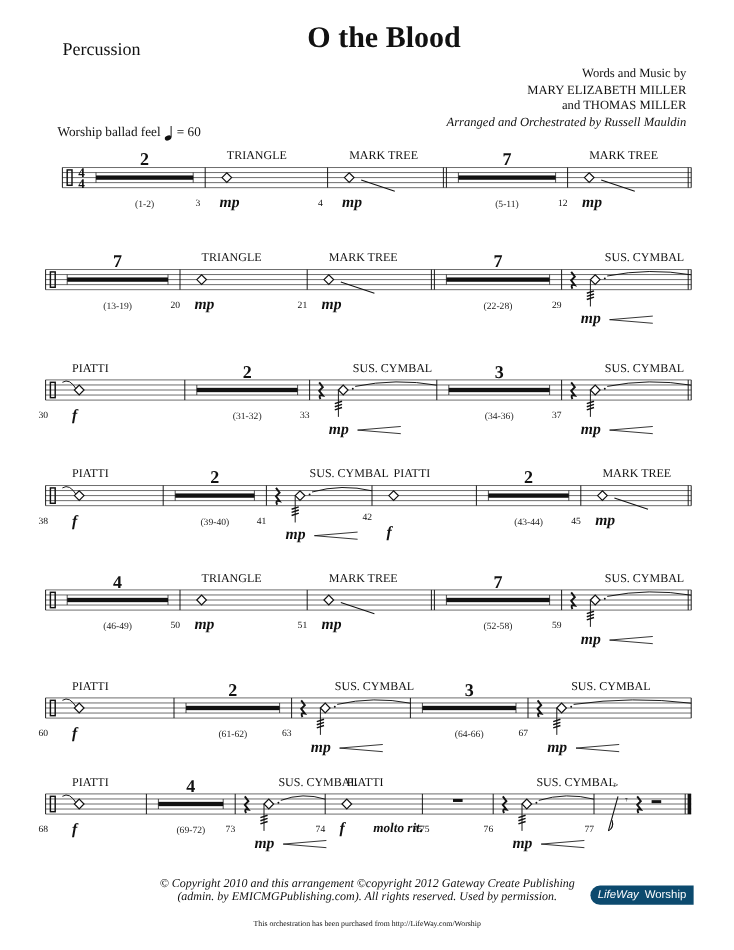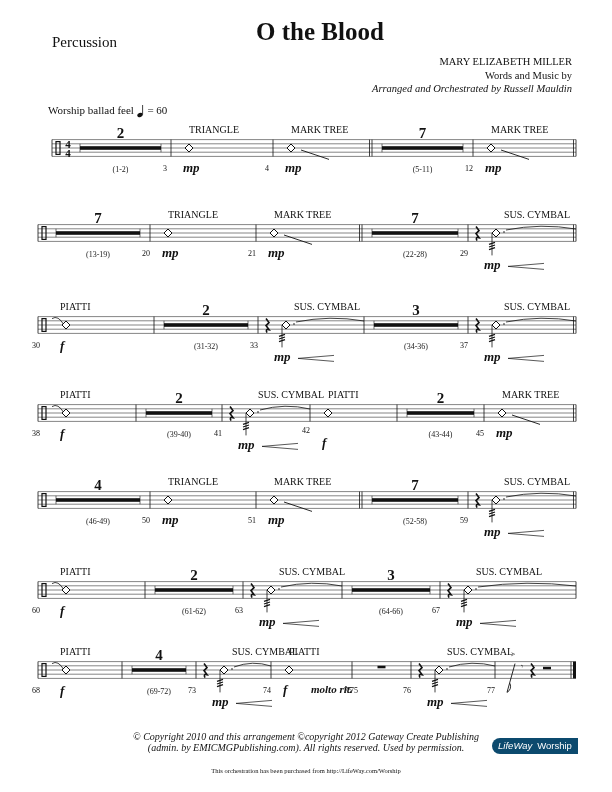--- a/index.html
+++ b/index.html
@@ -25,22 +25,23 @@
           border-radius:8px 0 0 8px; font-family:"Liberation Sans","DejaVu Sans",sans-serif;
           font-size:9.5px; line-height:16px; text-align:center; }
   #logo span:first-child { font-style:italic; margin-right:5px; }
 </style>
 </head>
 <body>
 
 <div id="part" class="abs">Percussion</div>
 <div id="title" class="abs">O the Blood</div>
 <div id="credits" class="abs">
+  <div>Words and Music by</div>
   <div>MARY ELIZABETH MILLER</div>
-  <div>Words and Music by</div>
+  <div>and THOMAS MILLER</div>
   <div class="arr">Arranged and Orchestrated by Russell Mauldin</div>
 </div>
 <div id="tempo" class="abs">
   <span>Worship ballad feel</span>
   <svg class="qn" width="8" height="14">
     <ellipse cx="3" cy="11" rx="2.8" ry="2" fill="#111" transform="rotate(-20 3 11)"></ellipse>
     <line x1="5.6" y1="10.5" x2="5.6" y2="1" stroke="#111" stroke-width="0.8"></line>
   </svg>
   <span>= 60</span>
 </div>

